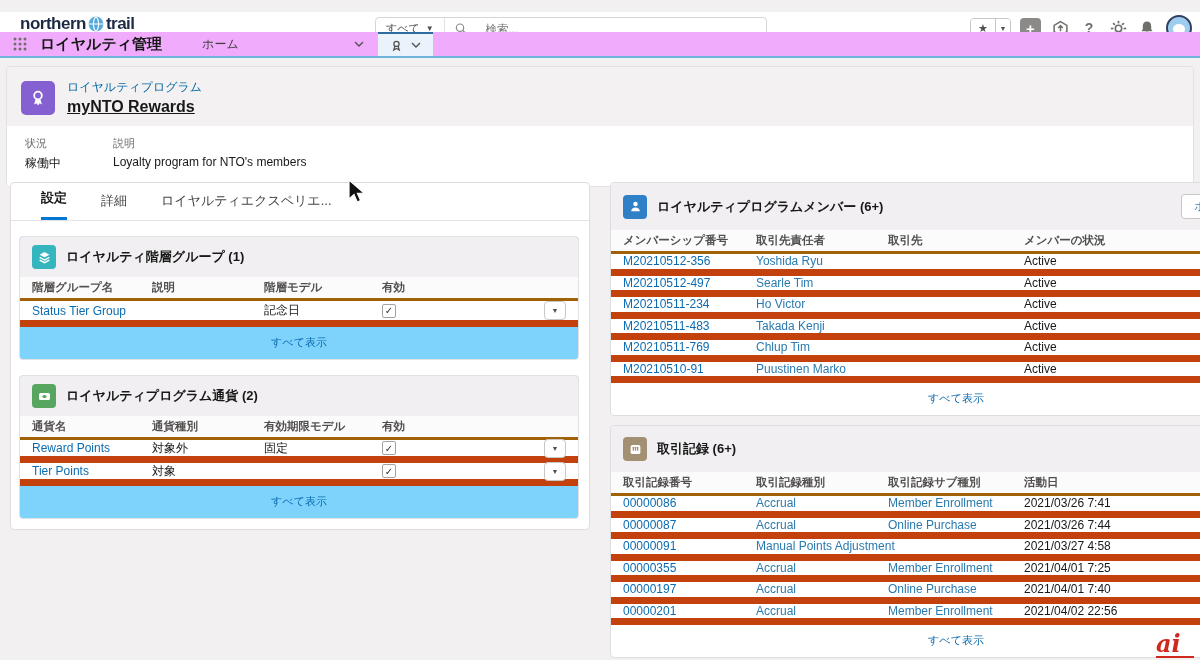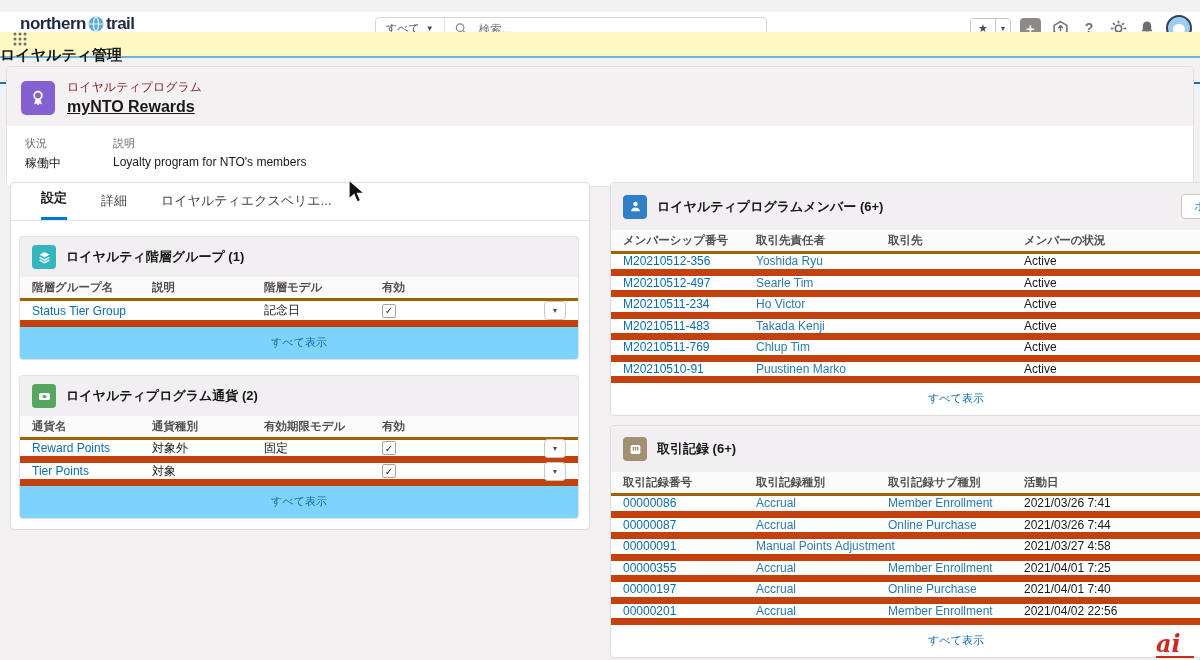--- a/index.html
+++ b/index.html
@@ -22,56 +22,56 @@
   .search-box {
     position:absolute; left:375px; top:5px; width:392px; height:23px;
     border:1px solid #d6d4d4; border-radius:4px; background:#fff;
     display:flex; align-items:center; overflow:hidden;
   }
   .search-scope {
     display:flex; align-items:center; gap:6px; padding:0 10px; height:100%;
     border-right:1px solid #e3e1e1; font-size:11px; color:#514f4d; cursor:pointer;
   }
   .search-scope .tri { font-size:8px; color:#514f4d; }
-  .search-input-wrap { display:flex; align-items:center; gap:12px; padding:0 10px; flex:1; }
+  .search-input-wrap { display:flex; align-items:center; gap:19px; padding:0 10px; flex:1; }
   .search-input-wrap input {
     border:none; outline:none; width:100%; font-size:11.5px; color:#444;
     font-family:"Liberation Sans","DejaVu Sans",sans-serif;
   }
   .util-icons { position:absolute; right:8px; top:0; height:32px; display:flex; align-items:center; gap:9px; }
   .fav-group { display:flex; border:1px solid #c9c7c5; border-radius:4px; overflow:hidden; height:20px; }
   .fav-star { width:24px; display:flex; align-items:center; justify-content:center; font-size:11px; color:#514f4d; background:#fff; }
   .fav-dd { width:15px; display:flex; align-items:center; justify-content:center; font-size:7px; color:#514f4d; border-left:1px solid #c9c7c5; background:#fff; }
   .plus-btn { width:21px; height:21px; border-radius:4px; background:#8c8a88; color:#fff; display:flex; align-items:center; justify-content:center; font-size:15px; font-weight:bold; line-height:1; }
   .util-ico { width:20px; height:20px; display:flex; align-items:center; justify-content:center; color:#706e6b; }
   .help-q { font-size:14px; font-weight:bold; color:#706e6b; }
   .avatar { width:26px; height:26px; border-radius:50%; background:#9ecdee; border:2px solid #30405e; position:relative; overflow:hidden; }
   .avatar::after { content:""; position:absolute; left:5px; top:7px; width:12px; height:10px; background:#fff; border-radius:50% 50% 45% 45%; }
   
   .nav-bar {
     position:absolute; top:32px; left:0; width:1200px; height:26px;
-    background:#fef9c3; border-bottom:2px solid #6fb3d8;
-    display:flex; align-items:stretch;flex-direction:column;
+    background:#f0abfc; border-bottom:2px solid #6fb3d8;
+    display:flex; align-items:stretch;
   }
   .waffle { width:40px; display:flex; align-items:center; justify-content:center; cursor:pointer; }
   .app-name { display:flex; align-items:center; font-size:15px; font-weight:bold; color:#181818; padding-right:26px; }
   .nav-tab { display:flex; align-items:center; gap:8px; padding:0 14px; font-size:12px; color:#3e3e3c; min-width:190px; cursor:pointer; }
   .nav-tab .spacer { flex:1; }
   .nav-tab-active {
     display:flex; align-items:center; gap:8px; padding:0 12px;
     background:#eaf3fb; border-top:2px solid #2c6c9e; cursor:pointer;
   }
   
   .page-header {
     position:absolute; top:66px; left:6px; width:1188px;
     background:#fff; border:1px solid #e2e0e0; border-radius:4px; overflow:hidden;
   }
   .ph-top { background:#f4f1f2; padding:12px 14px 10px 14px; display:flex; align-items:center; gap:12px; }
   .entity-icon { width:34px; height:34px; border-radius:5px; background:#8560d0; display:flex; align-items:center; justify-content:center; }
-  .ph-obj { font-size:12px; color:#7f1d1d; margin-bottom:2px; }
+  .ph-obj { font-size:12px; color:#0369a1; margin-bottom:2px; }
   .ph-title { font-size:16px; font-weight:bold; color:#181818;text-decoration:underline; }
   .ph-fields { background:#fff; padding:10px 18px 14px 18px; display:flex; gap:52px; }
   .ph-field .lbl { font-size:11px; color:#716e6b; margin-bottom:4px; }
   .ph-field .val { font-size:12px; color:#181818; }
   
   .left-card {
     position:absolute; top:182px; left:10px; width:580px; height:348px;
     background:#fff; border:1px solid #dedcde; border-radius:4px;
   }
   .tabs-row { display:flex; gap:34px; padding:0 30px; border-bottom:1px solid #e5e3e5; height:38px; align-items:flex-end; }

